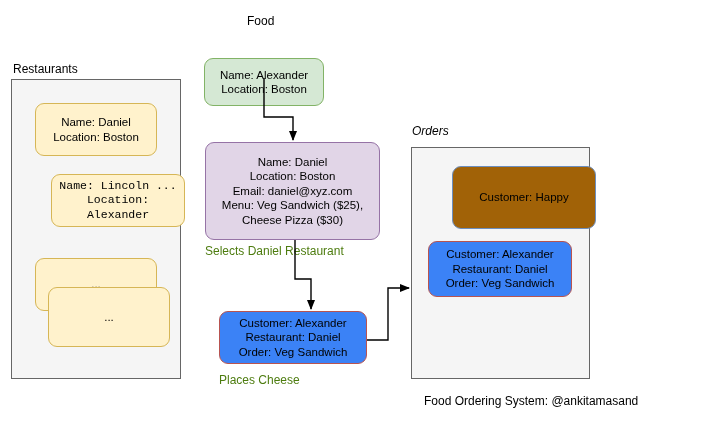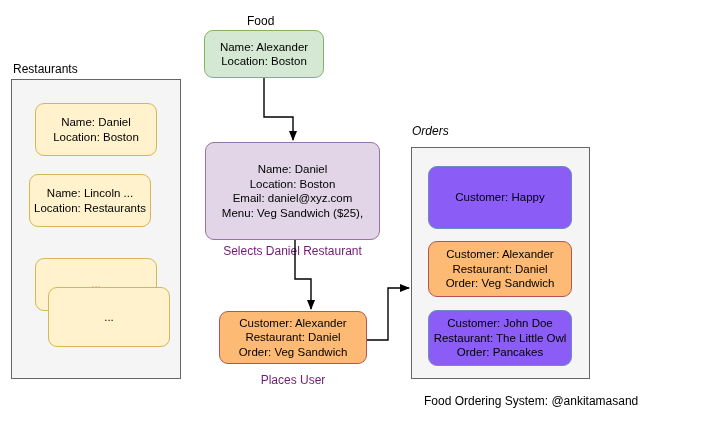--- a/index.html
+++ b/index.html
@@ -43,32 +43,32 @@
     font-size: 11.5px;
     line-height: 14.5px;
     color: #000000;
     padding: 2px 4px;
   }
   .card span {
     display: block;
     width: 100%;
   }
   .c-yellow { background: #fff2cc; border-color: #d6b656; }
-  .c-green  { background: #d5e8d4; border-color: #82b366; }
+  .c-green  { background: #d5e8d4; border-color: #82b366; margin-top: 28px; }
   .c-purple { background: #e1d5e7; border-color: #9673a6; }
-  .c-red    { background: #fdba74; border-color: #b85450; }
-  .c-blue   { background: #8b5cf6; border-color: #6c8ebf; }
+  .c-red    { background: #3b82f6; border-color: #b85450; }
+  .c-blue   { background: #a16207; border-color: #6c8ebf; margin-left: 24px; }
 
   .edge-label {
     position: absolute;
     font-size: 12px;
     line-height: 14px;
-    color: #701a75;
+    color: #4d7c0f;
     white-space: nowrap;
-    text-align: center;
+    text-align: left;
   }
   .caption {
     position: absolute;
     font-size: 12px;
     line-height: 14px;
     color: #000000;
     white-space: nowrap;
   }
   svg.edges {
     position: absolute;
@@ -89,24 +89,24 @@
 
   <div class="panel" style="left:11px; top:79px; width:170px; height:300px;"></div>
 
   <div class="card c-yellow" style="left:35px; top:103px; width:122px; height:53px;">
     <span>
       <span>Name: Daniel</span>
       <span>Location: Boston</span>
     </span>
   </div>
 
-  <div class="card c-yellow" style="left:29px; top:174px; width:122px; height:53px;">
+  <div class="card c-yellow" style="left:51px; top:174px; width:134px; height:53px;font-family:Liberation Mono, monospace;">
     <span>
       <span>Name: Lincoln ...</span>
-      <span>Location: Restaurants</span>
+      <span>Location: Alexander</span>
     </span>
   </div>
 
   <div class="card c-yellow" style="left:35px; top:258px; width:122px; height:53px;">
     <span>
       <span>...</span>
     </span>
   </div>
 
   <div class="card c-yellow" style="left:48px; top:287px; width:122px; height:60px;">
@@ -123,60 +123,54 @@
       <span>Location: Boston</span>
     </span>
   </div>
 
   <div class="card c-purple" style="left:205px; top:142px; width:175px; height:98px;">
     <span>
       <span>Name: Daniel</span>
       <span>Location: Boston</span>
       <span>Email: daniel@xyz.com</span>
       <span>Menu: Veg Sandwich ($25),</span>
+      <span>Cheese Pizza ($30)</span>
     </span>
   </div>
 
   <div class="edge-label" style="left:205px; top:244px; width:175px;">Selects Daniel Restaurant</div>
 
   <div class="card c-red" style="left:219px; top:311px; width:148px; height:53px;">
     <span>
       <span>Customer: Alexander</span>
       <span>Restaurant: Daniel</span>
       <span>Order: Veg Sandwich</span>
     </span>
   </div>
 
-  <div class="edge-label" style="left:219px; top:373px; width:148px;">Places User</div>
+  <div class="edge-label" style="left:219px; top:373px; width:148px;">Places Cheese</div>
 
   <div class="panel-label" style="left:412px; top:124px;font-style:italic;">Orders</div>
 
   <div class="panel" style="left:411px; top:147px; width:179px; height:232px;"></div>
 
   <div class="card c-blue" style="left:428px; top:166px; width:144px; height:63px;">
     <span>
       <span>Customer: Happy</span>
     </span>
   </div>
 
   <div class="card c-red" style="left:428px; top:241px; width:144px; height:56px;">
     <span>
       <span>Customer: Alexander</span>
       <span>Restaurant: Daniel</span>
       <span>Order: Veg Sandwich</span>
     </span>
   </div>
 
-  <div class="card c-blue" style="left:428px; top:310px; width:144px; height:56px;">
-    <span>
-      <span>Customer: John Doe</span>
-      <span>Restaurant: The Little Owl</span>
-      <span>Order: Pancakes</span>
-    </span>
-  </div>
 
   <div class="caption" style="left:424px; top:394px;">Food Ordering System: @ankitamasand</div>
 
   <svg class="edges" viewBox="0 0 701 421" xmlns="http://www.w3.org/2000/svg">
     <defs>
       <marker id="arrowhead" markerWidth="10" markerHeight="8" refX="9" refY="4" orient="auto" markerUnits="userSpaceOnUse">
         <path d="M0,0 L10,4 L0,8 z" fill="#000000"></path>
       </marker>
     </defs>
 

